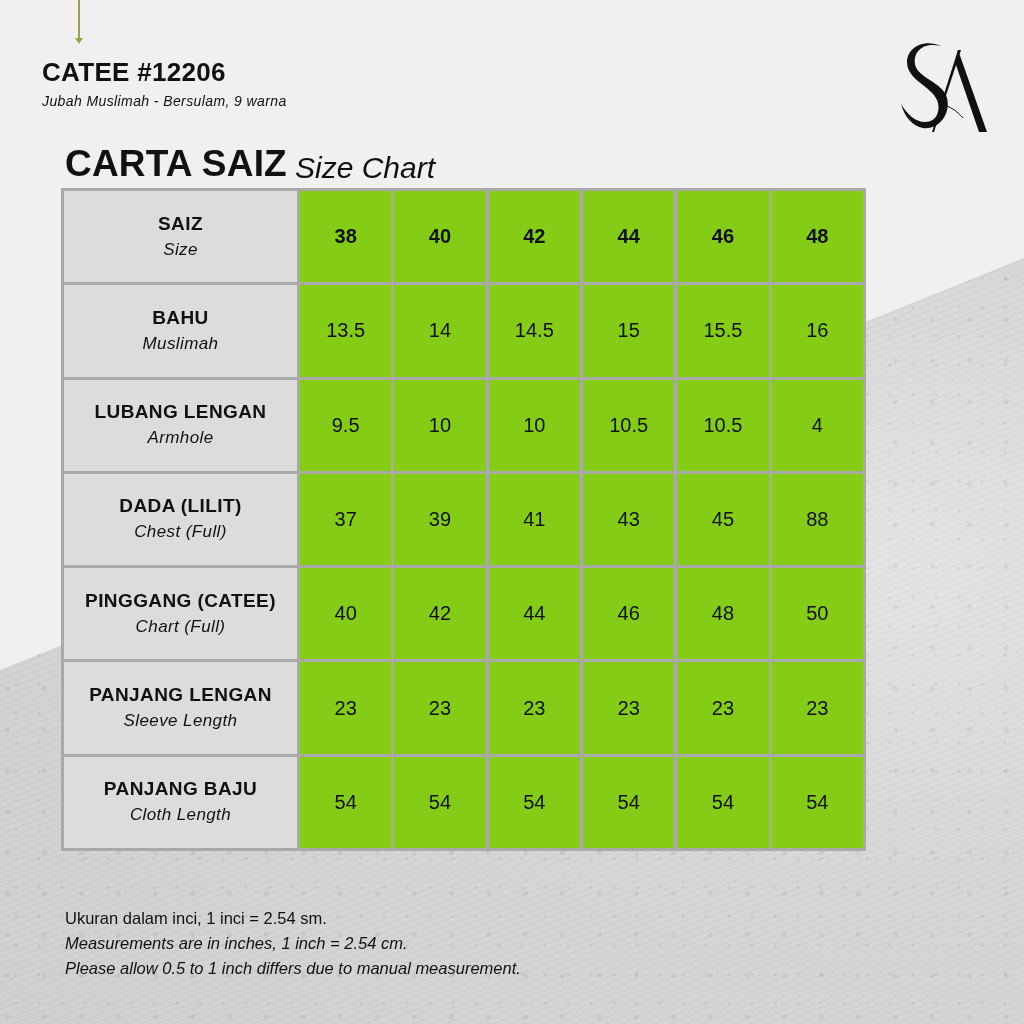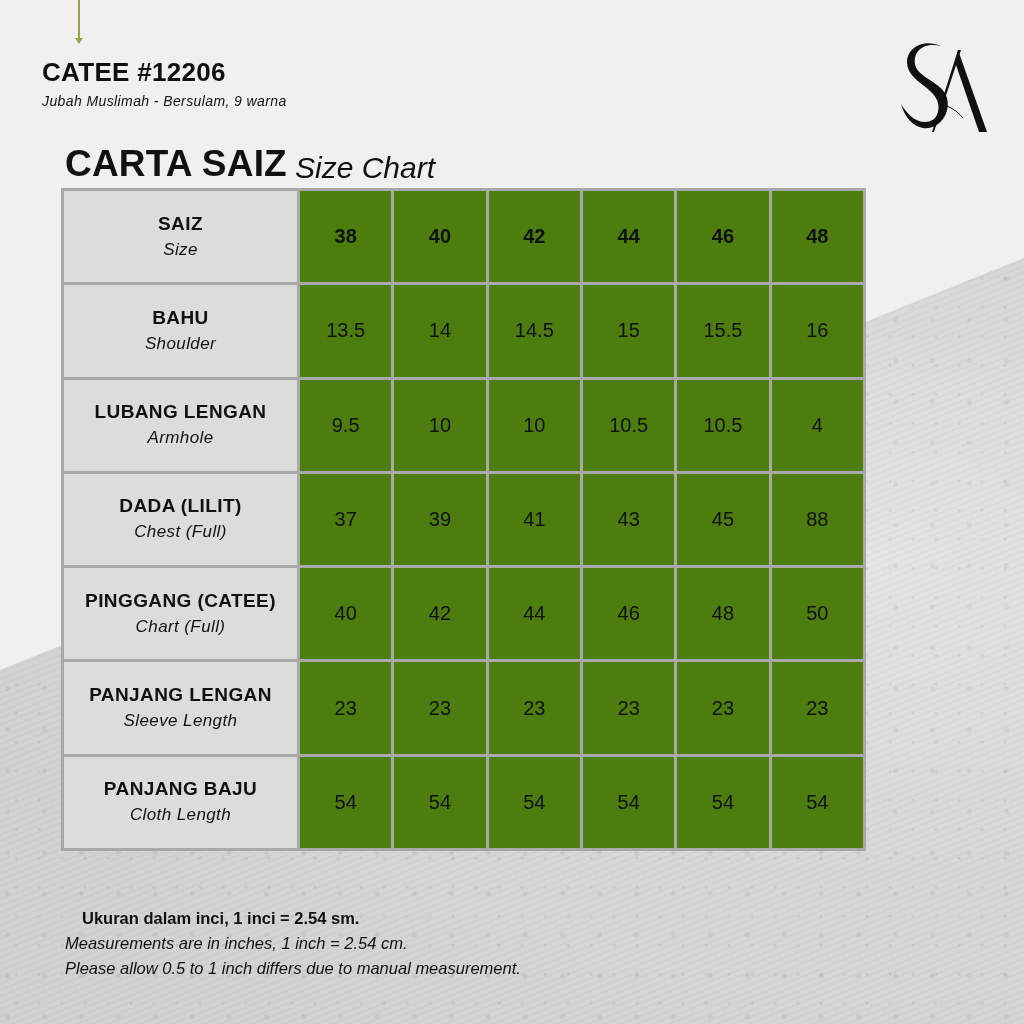--- a/index.html
+++ b/index.html
@@ -41,29 +41,29 @@
   .chart-subtitle {
     position: absolute; left: 295px; top: 151px; font-size: 30px; font-style: italic; font-weight: 400;
   }
   table.size-table {
     position: absolute; left: 61px; top: 188px; width: 805px; height: 663px;
     border-collapse: collapse; table-layout: fixed;
     border: 3px solid #a9a9a9;
   }
   table.size-table td {
     border: 3px solid #a9a9a9; text-align: center; vertical-align: middle;
-    background: #4d7c0f; padding: 0; font-size: 20px;
+    background: #84cc16; padding: 0; font-size: 20px;
   }
   table.size-table td.label-cell { background: #dcdcdc; width: 233px; }
   .label-main { font-weight: 700; font-size: 19px; letter-spacing: 0.4px; line-height: 26px; }
   .label-sub { font-style: italic; font-size: 17px; letter-spacing: 0.4px; line-height: 26px; }
   td.size-head { font-weight: 700; font-size: 20px; }
   td.val { font-size: 20px; font-weight: 400; }
   .notes { position: absolute; left: 65px; top: 906px; font-size: 16.5px; line-height: 25px; }
-  .notes .b { font-weight: 700; margin-left: 17px; }
+  .notes .b { font-weight: 400; }
   .notes .i { font-style: italic; }
 </style>
 </head>
 <body>
 
 <div class="concrete"></div>
 
 <div class="arrow-line"></div>
 <div class="arrow-head"></div>
 
@@ -93,21 +93,21 @@
     <td class="size-head">38</td>
     <td class="size-head">40</td>
     <td class="size-head">42</td>
     <td class="size-head">44</td>
     <td class="size-head">46</td>
     <td class="size-head">48</td>
   </tr>
   <tr>
     <td class="label-cell">
       <div class="label-main">BAHU</div>
-      <div class="label-sub">Shoulder</div>
+      <div class="label-sub">Muslimah</div>
     </td>
     <td class="val">13.5</td>
     <td class="val">14</td>
     <td class="val">14.5</td>
     <td class="val">15</td>
     <td class="val">15.5</td>
     <td class="val">16</td>
   </tr>
   <tr>
     <td class="label-cell">

